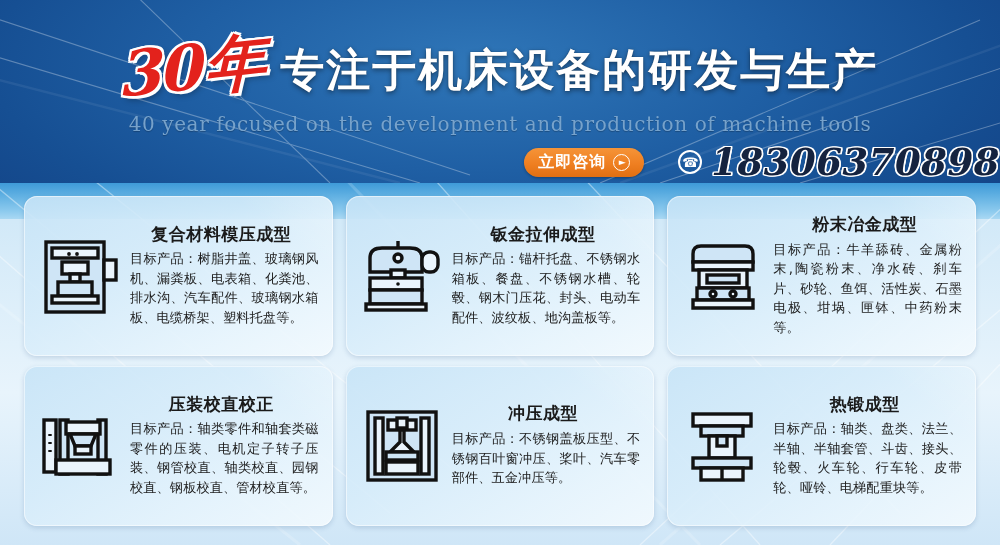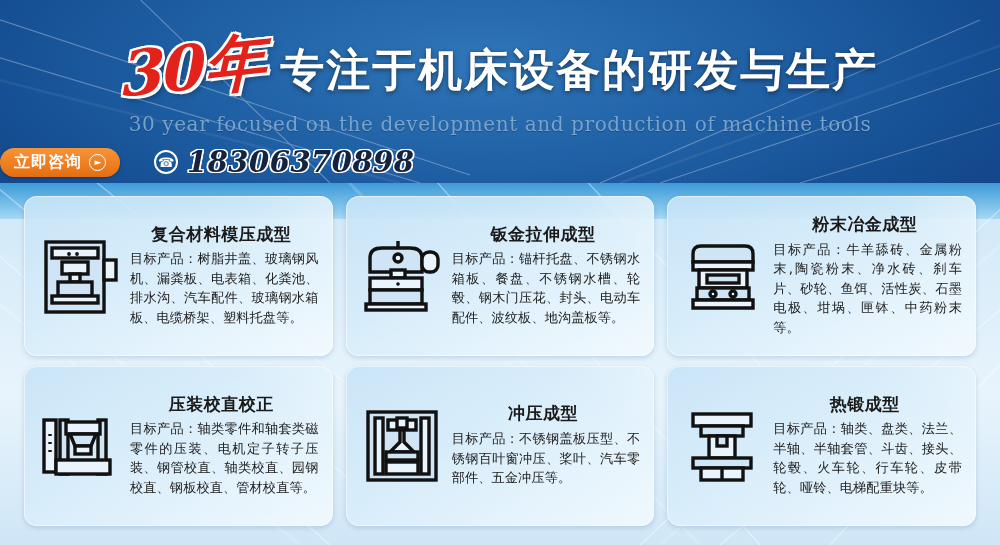--- a/index.html
+++ b/index.html
@@ -104,21 +104,21 @@
   }
 
   
   #cta-row {
     position: absolute;
     left: 0; top: 145px;
     width: 1000px;
     height: 34px;
     display: flex;
     align-items: center;
-    justify-content: flex-start;
+    justify-content: flex-end;
     gap: 34px;
   }
   #consult-btn {
     display: inline-flex;
     align-items: center;
     gap: 7px;
     height: 29px;
     padding: 0 14px;
     border: none;
     border-radius: 15px;
@@ -153,21 +153,21 @@
     border-radius: 50%;
     display: inline-flex;
     align-items: center;
     justify-content: center;
     color: #fff;
     font-size: 13px;
     line-height: 1;
   }
   #phone-number {
     font-family: "DejaVu Serif", "Liberation Serif", serif;
-    font-size: 29px;
+    font-size: 37px;
     font-style: italic;
     font-weight: bold;
     color: #15233f;
     letter-spacing: .5px;
     text-shadow:
       1.4px 0 0 #fff, -1.4px 0 0 #fff, 0 1.4px 0 #fff, 0 -1.4px 0 #fff,
       1.4px 1.4px 0 #fff, -1.4px 1.4px 0 #fff, 1.4px -1.4px 0 #fff, -1.4px -1.4px 0 #fff;
   }
 
   
@@ -264,21 +264,21 @@
         <line x1="-40" y1="70" x2="400" y2="183"></line>
         <line x1="1030" y1="35" x2="620" y2="183"></line>
       </g>
     </svg>
 
     <div id="headline-row">
       <span id="years-badge">30年</span>
       <span id="headline-main">专注于机床设备的研发与生产</span>
     </div>
 
-    <div id="subhead">30 year focused on the development and production of machine tools</div>
+    <div id="subhead">40 year focused on the development and production of machine tools</div>
 
     <div id="cta-row">
       <button id="consult-btn">
         <span>立即咨询</span>
         <span id="consult-arrow">►</span>
       </button>
 
       <span id="phone-group">
         <span id="phone-icon">☎</span>
         <span id="phone-number">18306370898</span>

